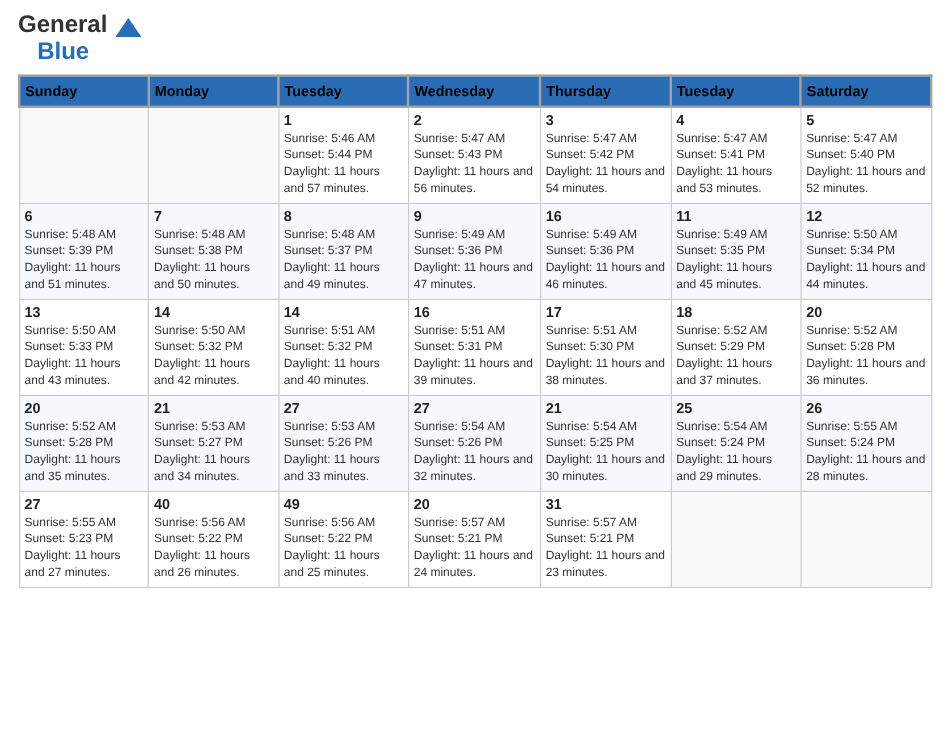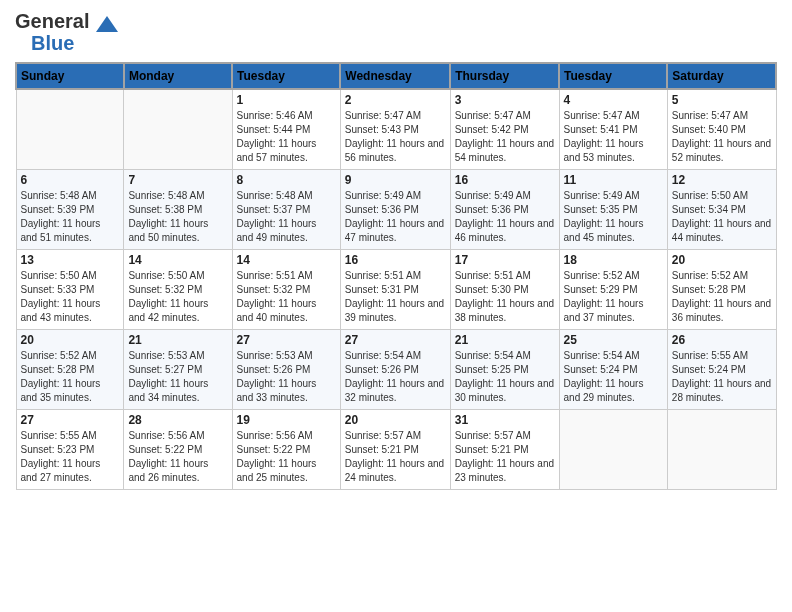--- a/index.html
+++ b/index.html
@@ -225,25 +225,25 @@
             <div class="day-num">26</div>
             <div class="day-info">Sunrise: 5:55 AM<br>Sunset: 5:24 PM<br>Daylight: 11 hours and 28 minutes.</div>
           </td>
         </tr>
         <tr>
           <td>
             <div class="day-num">27</div>
             <div class="day-info">Sunrise: 5:55 AM<br>Sunset: 5:23 PM<br>Daylight: 11 hours and 27 minutes.</div>
           </td>
           <td>
-            <div class="day-num">28</div>
+            <div class="day-num">40</div>
             <div class="day-info">Sunrise: 5:56 AM<br>Sunset: 5:22 PM<br>Daylight: 11 hours and 26 minutes.</div>
           </td>
           <td>
-            <div class="day-num">19</div>
+            <div class="day-num">49</div>
             <div class="day-info">Sunrise: 5:56 AM<br>Sunset: 5:22 PM<br>Daylight: 11 hours and 25 minutes.</div>
           </td>
           <td>
             <div class="day-num">20</div>
             <div class="day-info">Sunrise: 5:57 AM<br>Sunset: 5:21 PM<br>Daylight: 11 hours and 24 minutes.</div>
           </td>
           <td>
             <div class="day-num">31</div>
             <div class="day-info">Sunrise: 5:57 AM<br>Sunset: 5:21 PM<br>Daylight: 11 hours and 23 minutes.</div>
           </td>

